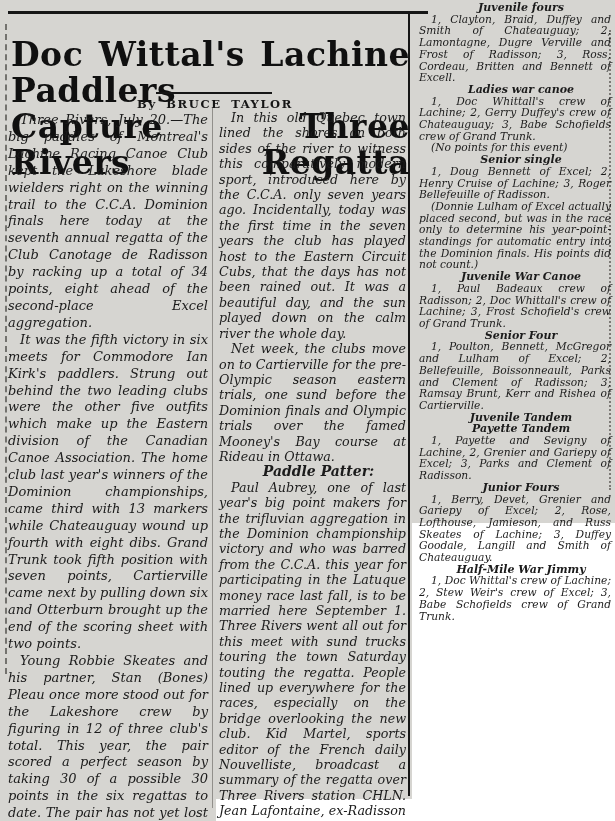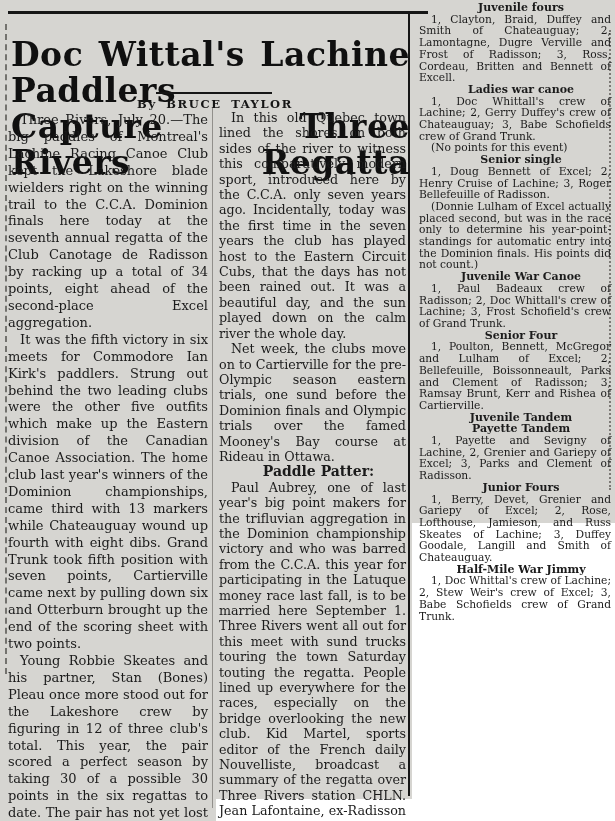--- a/index.html
+++ b/index.html
@@ -31,21 +31,21 @@
     margin-top:20px;
   }
   .headline .hl-line{text-align:justify;text-align-last:justify;white-space:normal;}
 
   .byline{
     position:absolute;left:110px;top:97px;width:210px;
     text-align:center;font-size:11.5px;font-weight:bold;
     letter-spacing:1.6px;word-spacing:4px;color:#151515;
   }
 
-  .col{position:absolute;text-align:justify;}
+  .col{position:absolute;text-align:justify;font-style:italic;}
   .col p{margin:0;text-indent:12px;}
   .col-left{left:8px;top:112px;width:200px;font-size:13px;line-height:16.9px;}
   .col-mid{left:219px;top:110px;width:187px;font-size:12.7px;line-height:15.4px;}
   .col-right{left:419px;top:2px;width:192px;font-size:10.7px;line-height:11.7px;}
 
   .subhead{
     margin:4px 0 2px 0;text-align:center;text-align-last:center;
     font-weight:bold;font-size:14px;text-indent:0;
   }
   .res-head{

